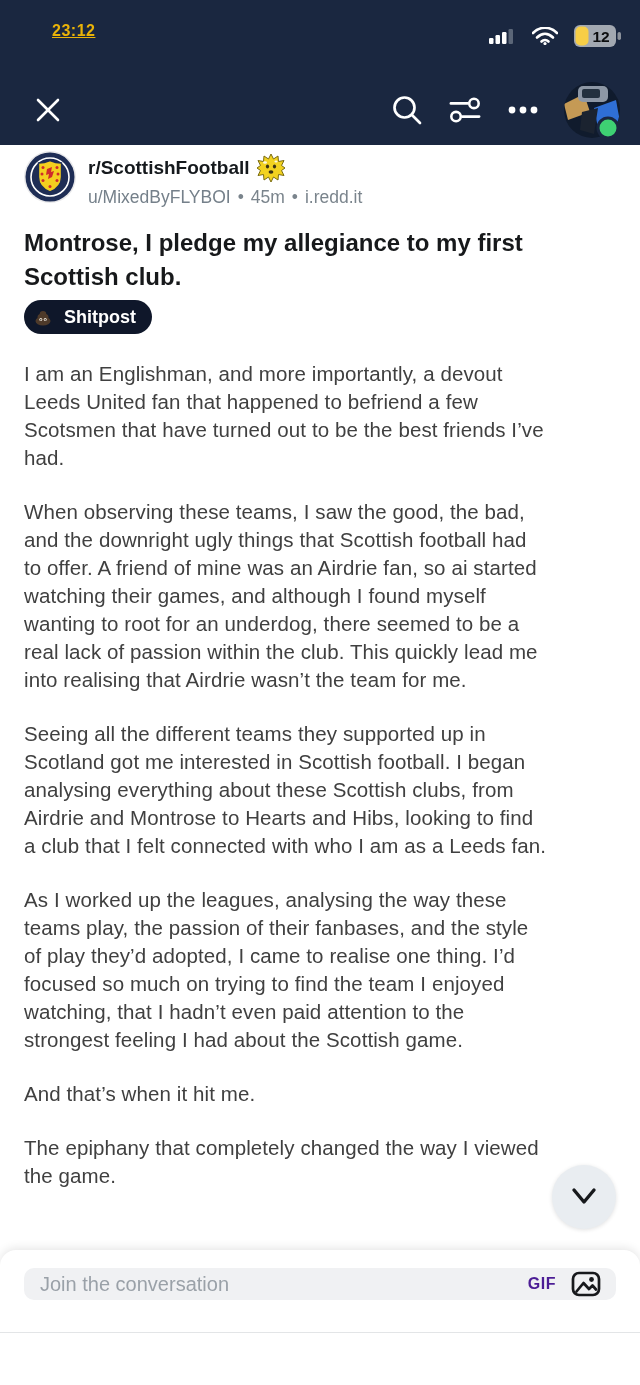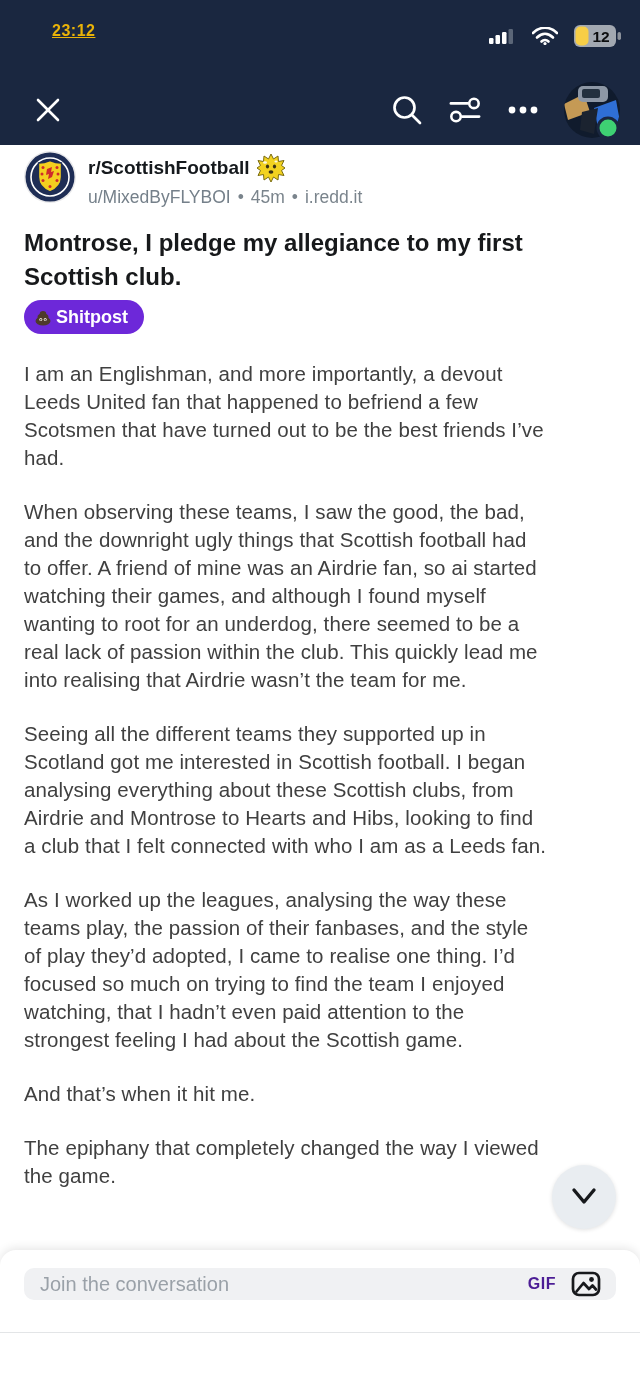--- a/index.html
+++ b/index.html
@@ -39,22 +39,22 @@
   .sub-badge { width:52px; height:52px; flex:0 0 auto; }
   .post-names { padding-top:2px; }
   .community-row { display:flex; align-items:center; gap:6px; }
   .community-name { font-size:19px; font-weight:bold; color:#15191d; }
   .meta-row { margin-top:4px; font-size:17.5px; color:#7a848c; display:flex; align-items:center; gap:7px; }
   .meta-author { font-weight:400; color:#75808a; }
   .post-title {
     margin-top:18px; font-size:24px; line-height:34px; font-weight:bold; color:#17191b;
   }
   .flair-pill {
-    margin-top:6px; display:inline-flex; align-items:center; gap:4px;
-    background:#6d28d9; border-radius:17px; height:34px; padding:0 16px 0 10px;
+    margin-top:6px; display:inline-flex; align-items:center; gap:12px;
+    background:#0f172a; border-radius:17px; height:34px; padding:0 16px 0 10px;
     cursor:pointer;
   }
   .flair-label { color:#ffffff; font-weight:bold; font-size:18px; }
   .post-body p {
     margin-top:26px; font-size:20.5px; line-height:28px; color:#404040;
     letter-spacing:.1px;
   }
   
   .scroll-down {
     position:absolute; top:1165px; right:24px; width:64px; height:64px;

